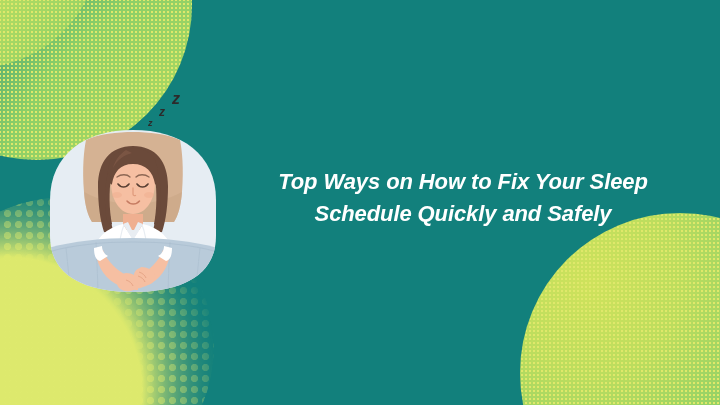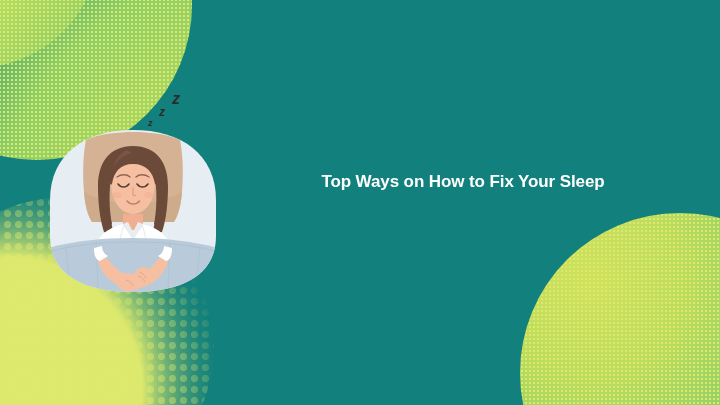--- a/index.html
+++ b/index.html
@@ -76,22 +76,23 @@
   .ill-svg{display:block;width:170px;height:166px;overflow:visible;}
 
   
   .headline{
     position:absolute;
     left:258px; top:166px;
     width:410px;
     text-align:center;
     color:#ffffff;
     font-family:"Liberation Sans", sans-serif;
-    font-size:17px;
+    font-size:22px;
     font-weight:bold;
+    font-style:italic;
     line-height:32px;
     letter-spacing:-0.1px;
   }
   .headline .line{display:block;white-space:nowrap;}
 </style>
 </head>
 <body>
 
 <div class="slide">
 
@@ -197,15 +198,16 @@
       <g fill="#2C2B2B" font-family="Liberation Sans, sans-serif" font-weight="bold" font-style="italic">
         <text x="100" y="-2" font-size="9">z</text>
         <text x="111" y="-12" font-size="12">z</text>
         <text x="124" y="-24" font-size="16">z</text>
       </g>
     </svg>
   </div>
 
   <div class="headline">
     <span class="line">Top Ways on How to Fix Your Sleep</span>
+    <span class="line">Schedule Quickly and Safely</span>
   </div>
 
 </div>
 
 </body></html>

